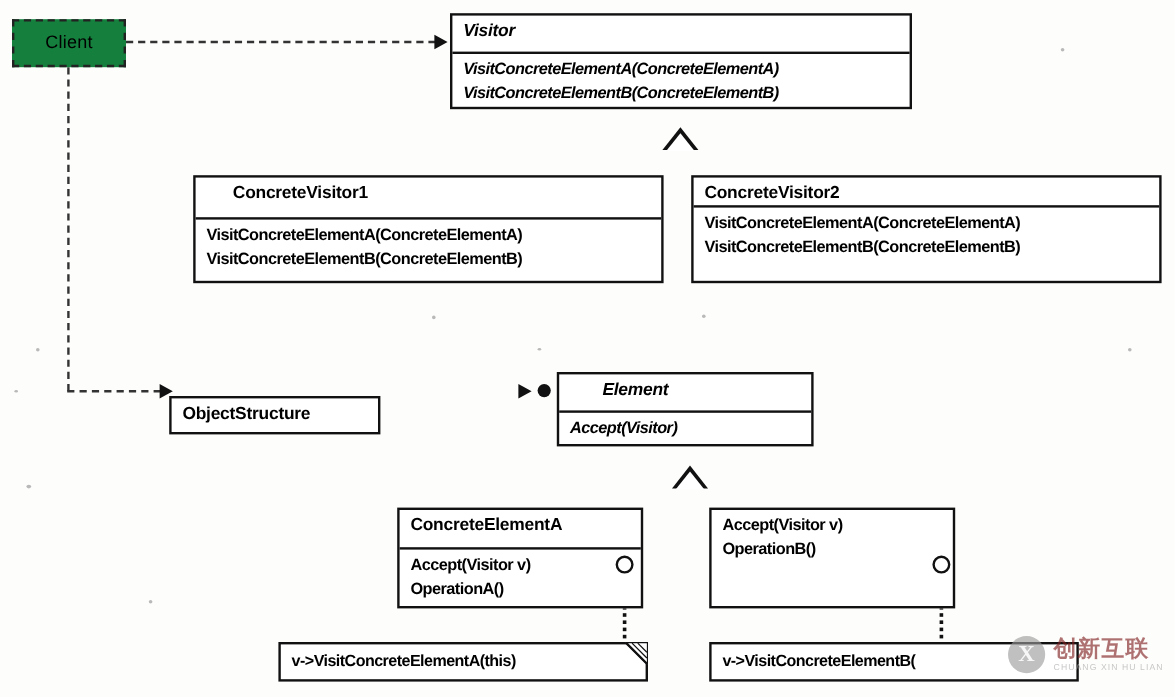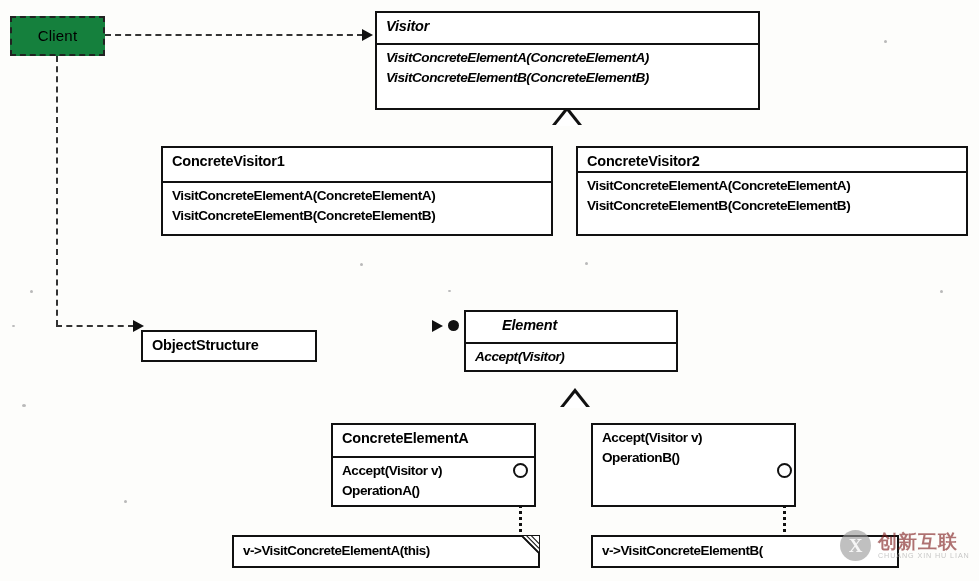--- a/index.html
+++ b/index.html
@@ -190,40 +190,40 @@
     <div class="title">Client</div>
   </div>
 
   <div class="dashline-h" style="left:105px;top:34px;width:258px;"></div>
   <div class="arrowhead" style="left:362px;top:29px;"></div>
 
   <div class="dashline-v" style="left:56px;top:56px;height:270px;"></div>
   <div class="dashline-h" style="left:56px;top:325px;width:78px;"></div>
   <div class="arrowhead" style="left:133px;top:320px;"></div>
 
-  <div class="umlbox abstract" style="left:375px;top:11px;width:385px;height:99px;">
+  <div class="umlbox abstract" style="left:375px;top:11px;width:385px;height:80px;">
     <div class="compartment" style="height:30px;">
       <div class="title">Visitor</div>
     </div>
     <div class="compartment">
       <div class="member">VisitConcreteElementA(ConcreteElementA)</div>
       <div class="member">VisitConcreteElementB(ConcreteElementB)</div>
     </div>
   </div>
 
   <div class="vline" style="left:566px;top:89px;height:18px;"></div>
   <div class="tri" style="left:552px;top:106px;border-left:15px solid transparent;border-right:15px solid transparent;border-bottom:19px solid #111;"></div>
   <div class="tri" style="left:555px;top:111px;border-left:12px solid transparent;border-right:12px solid transparent;border-bottom:15px solid #fff;z-index:4;"></div>
 
   <div class="hline" style="left:348px;top:125px;width:443px;"></div>
   <div class="vline" style="left:348px;top:125px;height:22px;"></div>
   <div class="vline" style="left:789px;top:125px;height:22px;"></div>
 
   <div class="umlbox" style="left:161px;top:146px;width:392px;height:90px;">
-    <div class="compartment" style="height:33px;">
+    <div class="compartment" style="height:33px;margin-left:22px;">
       <div class="title">ConcreteVisitor1</div>
     </div>
     <div class="compartment">
       <div class="member">VisitConcreteElementA(ConcreteElementA)</div>
       <div class="member">VisitConcreteElementB(ConcreteElementB)</div>
     </div>
   </div>
 
   <div class="umlbox" style="left:576px;top:146px;width:392px;height:90px;">
     <div class="compartment" style="height:23px;">

